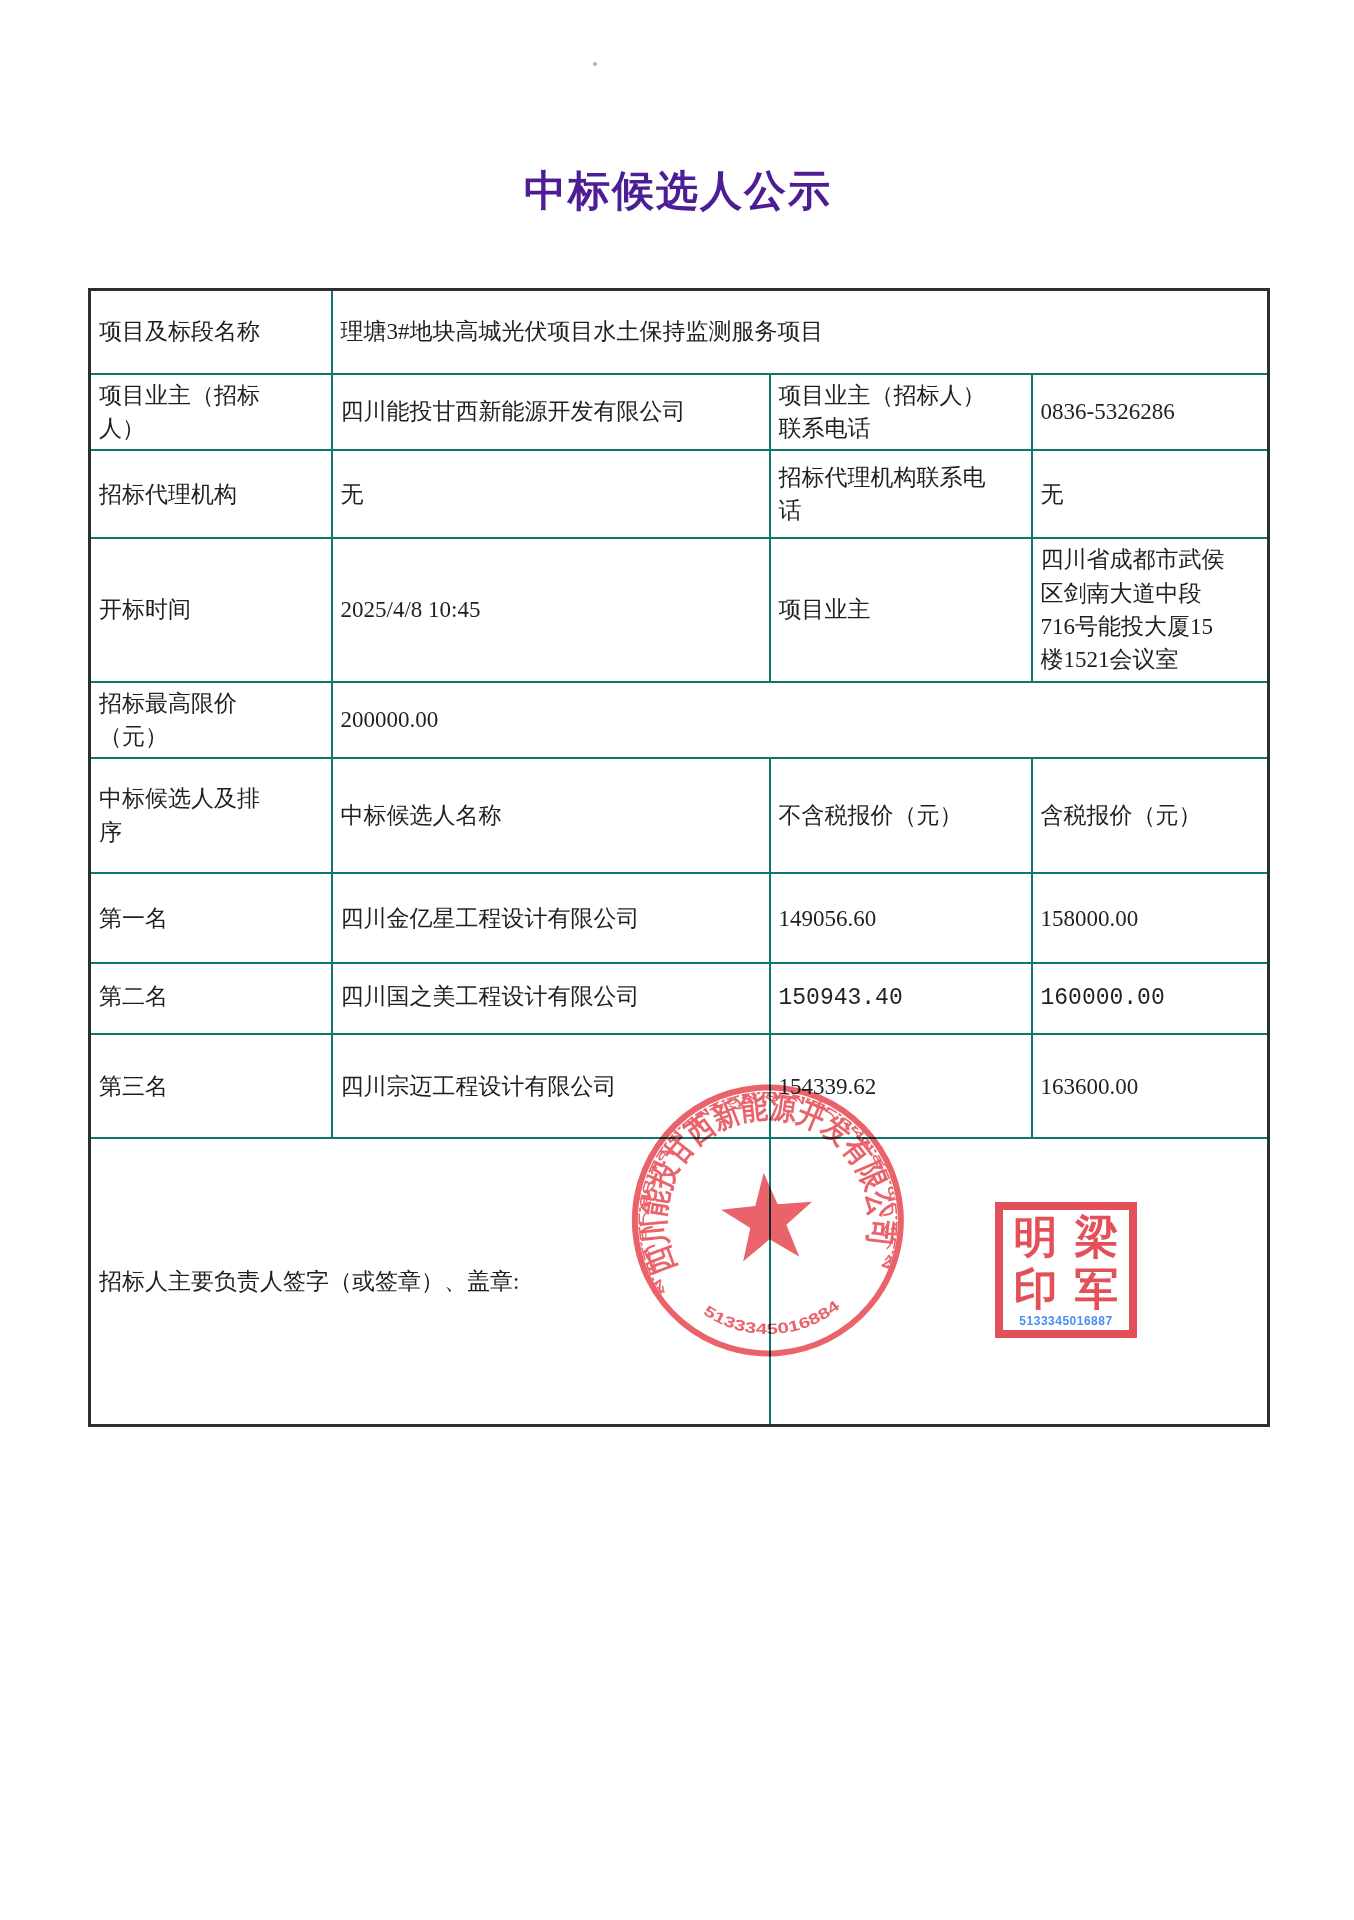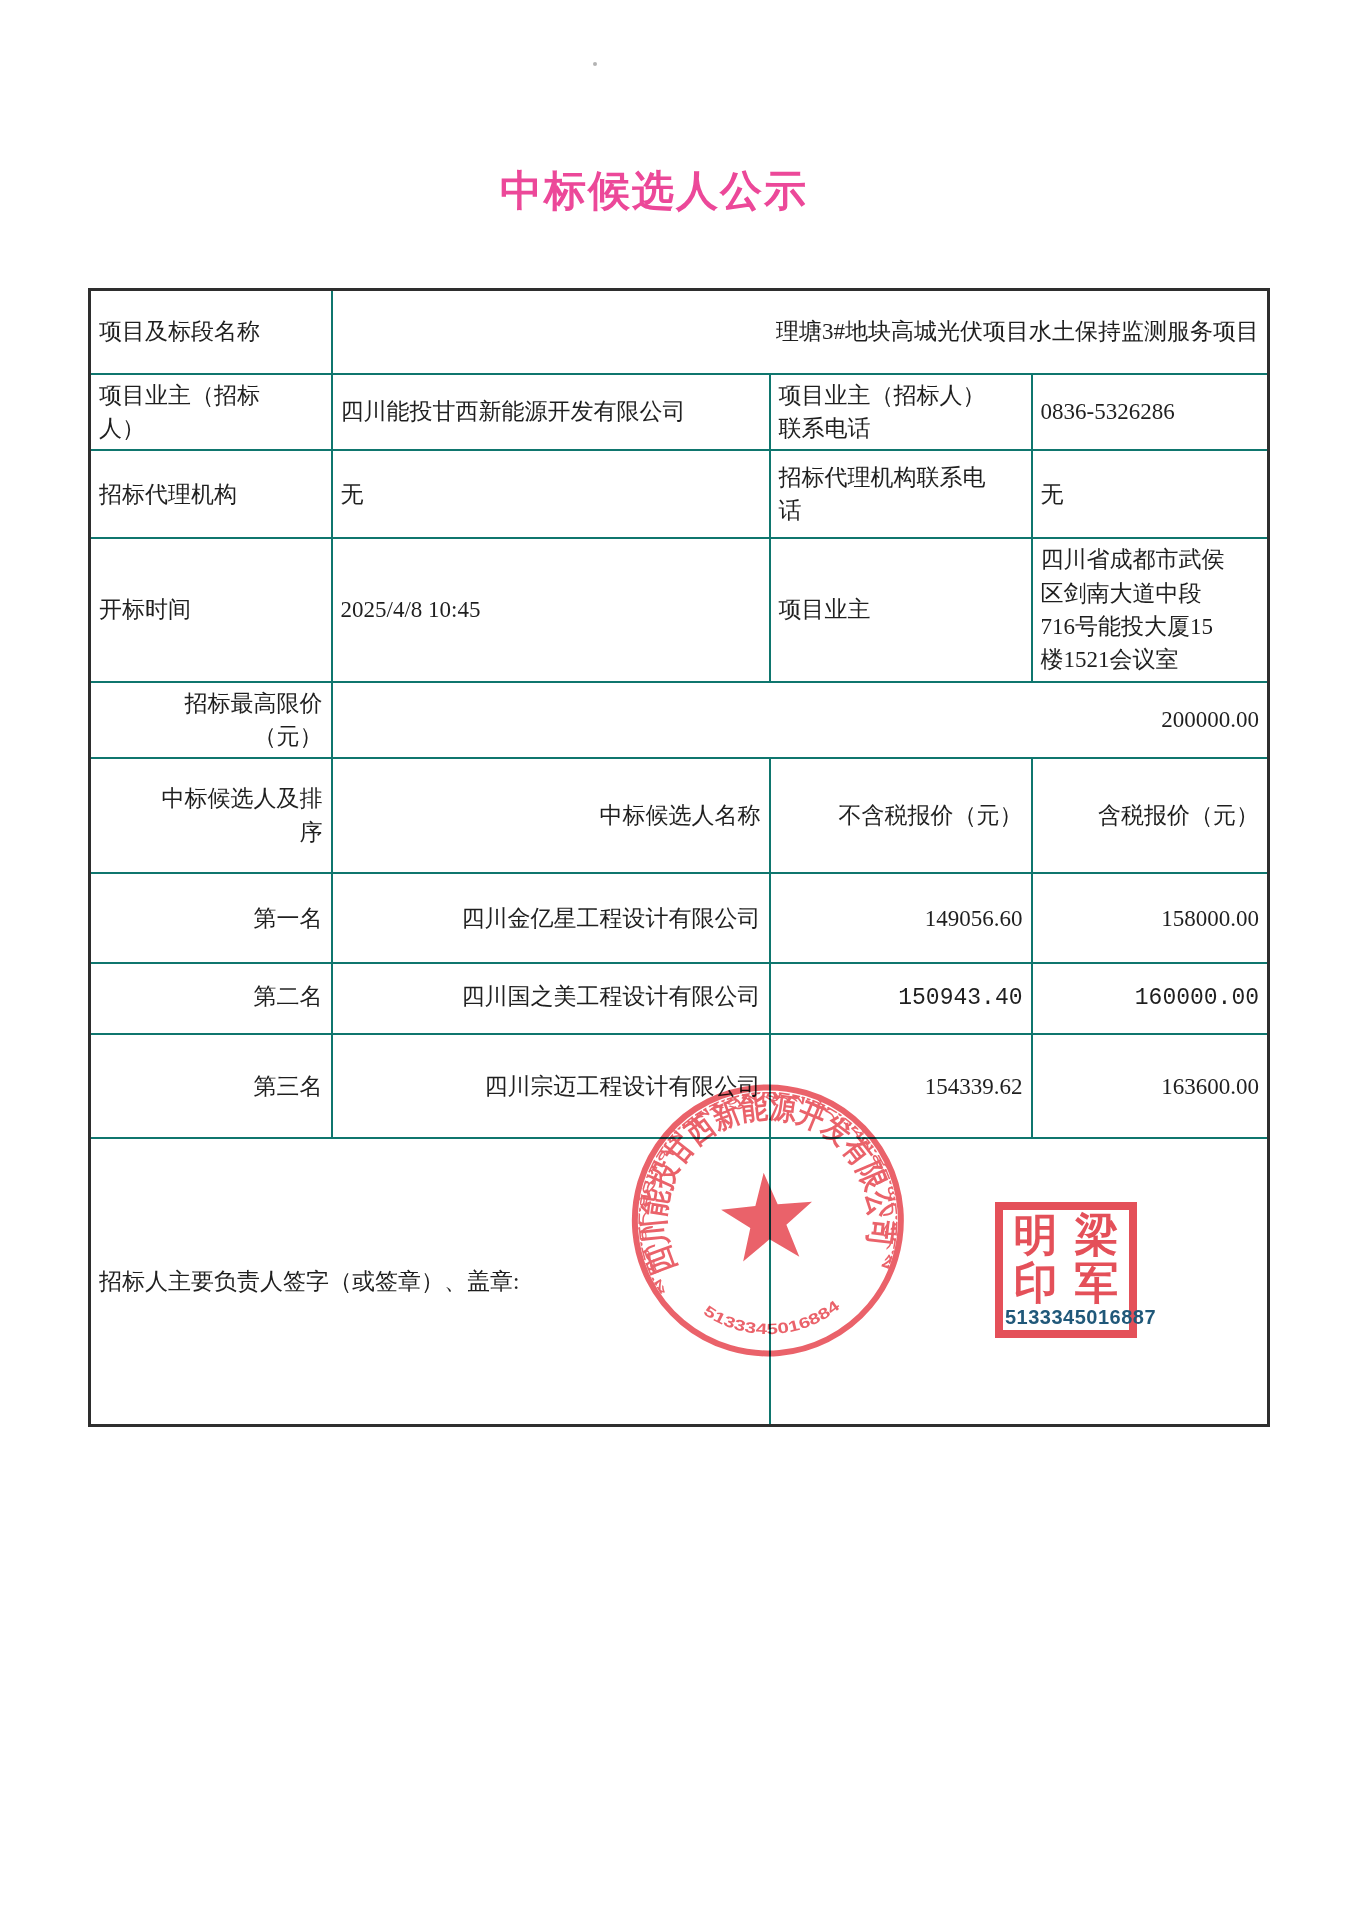--- a/index.html
+++ b/index.html
@@ -6,24 +6,24 @@
   html,body { background:#ffffff; }
   .page {
     position:relative;
     width:1354px; height:1920px;
     background:#ffffff;
     font-family:"Liberation Serif","DejaVu Serif",serif;
     color:#1f1f1f;
     overflow:hidden;
   }
   .doc-title {
-    position:absolute; left:500px; top:170px;
+    position:absolute; left:524px; top:170px;
     font-family:"Liberation Sans","DejaVu Sans",sans-serif;
     font-weight:700; font-size:42px; line-height:1;
-    letter-spacing:2px; color:#ec4899;
+    letter-spacing:2px; color:#4c1d95;
   }
   .artifact-dot {
     position:absolute; left:593px; top:62px;
     width:4px; height:4px; border-radius:50%;
     background:#8a8a8a; opacity:.65;
   }
   table.tbl {
     position:absolute; left:88px; top:288px;
     width:1179px;
     border-collapse:collapse; table-layout:fixed;
@@ -31,21 +31,21 @@
   }
   table.tbl td {
     border:2px solid #0f766e;
     vertical-align:middle;
     font-size:23px; line-height:1.45;
     padding:4px 8px;
     color:#1f1f1f;
   }
   td.lbl { padding-left:16px; }
   .left   { text-align:left; }
-  .center { text-align:right; }
+  .center { text-align:left; }
   .pre    { white-space:pre-line; }
   tr.r1  { height:84px; }
   tr.r2  { height:68px; }
   tr.r3  { height:88px; }
   tr.r4  { height:142px; }
   tr.r5  { height:73px;font-family:Liberation Serif, serif; }
   tr.r6  { height:115px; }
   tr.r7  { height:90px; }
   tr.r8  { height:71px;font-family:Liberation Mono, monospace; }
   tr.r9  { height:104px; }
@@ -77,23 +77,23 @@
     grid-template-rows:1fr 1fr;
     align-items:center; justify-items:center;
   }
   .square-stamp .seal-char {
     font-family:"Liberation Sans","DejaVu Sans",sans-serif;
     font-weight:700; font-size:44px; line-height:1;
     color:#e2414b;
   }
   .square-stamp .seal-number {
     font-family:"Liberation Sans","DejaVu Sans",sans-serif;
-    font-weight:700; font-size:20px; line-height:1;
+    font-weight:700; font-size:12px; line-height:1;
     letter-spacing:.5px; text-align:center;
-    color:#0c4a6e; padding-bottom:1px;
+    color:#3b82f6; padding-bottom:1px;
   }
 </style>
 </head>
 <body>
 
 <div class="page">
 
   <div class="artifact-dot"></div>
 
   <div class="doc-title">中标候选人公示</div>

